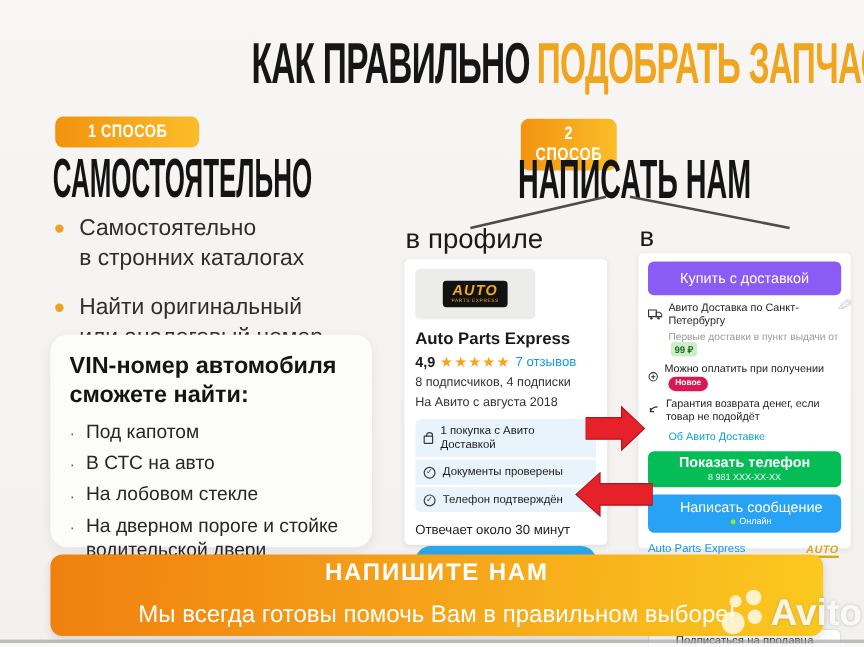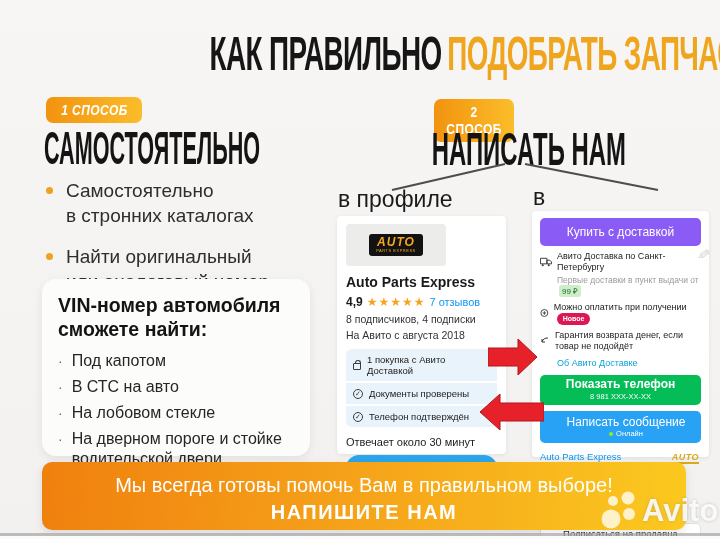--- a/index.html
+++ b/index.html
@@ -9,21 +9,21 @@
 
   
   .title-wrap { position:absolute; top:26px; left:0; width:720px; text-align:center; white-space:nowrap; }
   .title-inner { display:inline-block; transform:scaleX(0.58); transform-origin:50% 50%; font-size:48px; font-weight:900; letter-spacing:-1px; }
   .title-black { color:#161616; }
   .title-accent { color:#efa51e; margin-left:10px; }
 
   
   .badge { position:absolute; background:linear-gradient(90deg,#f2930f,#fbbd2a); border-radius:7px; padding:4px 0; text-align:center; color:#fff; font-weight:bold; }
   .badge-inner { display:inline-block; transform:scaleX(0.8); font-size:15px; letter-spacing:0.5px; }
-  #badge1 { left:46px; top:97px; width:96px;font-style:italic; }
+  #badge1 { left:46px; top:97px; width:120px; }
   #badge2 { left:434px; top:99px; width:80px;text-decoration:underline; }
 
   .big-heading { font-weight:900; color:#141414; font-size:46px; line-height:1; white-space:nowrap; }
   #heading1 { position:absolute; left:44px; top:125px; transform:scaleX(0.47); transform-origin:0 0; }
   #heading2-wrap { position:absolute; left:342px; top:126px; width:370px; text-align:center; }
   #heading2 { display:inline-block; transform:scaleX(0.52); transform-origin:50% 0; }
 
   
   .bullets { position:absolute; left:46px; top:178px; width:290px; }
   .bullet-item { display:flex; gap:13px; margin-bottom:16px; }
@@ -71,21 +71,21 @@
   .icon-bag { flex:0 0 8px; width:8px; height:7px; border:1.2px solid #3a3a3a; border-radius:1px; position:relative; margin-top:2px; }
   .icon-bag::before { content:""; position:absolute; left:1.2px; top:-3.2px; width:3.6px; height:3px; border:1.2px solid #3a3a3a; border-bottom:none; border-radius:3px 3px 0 0; }
   .icon-check { flex:0 0 10px; width:10px; height:10px; border:1px solid #3c3c3c; border-radius:50%; font-size:7px; line-height:8px; text-align:center; color:#3c3c3c; }
 
   
   #listing-card { left:532px; top:211px; width:177px; height:246px; padding:7px 8px; }
   #buy-btn { height:28px; background:#8a5cf5; border-radius:5px; color:#fff; font-size:12px; }
   .dl-row { display:flex; gap:5px; margin-top:5px; align-items:center; }
   .dl-text { font-size:9px; color:#1c1c1c; line-height:1.25; }
   .dl-note { margin-left:17px; margin-top:1px; font-size:8.5px; color:#9a9a9a; }
-  .green-badge { display:inline-block; background:#cdeec9; color:#1d6b27; font-size:8px; font-weight:normal; padding:0.5px 3px; border-radius:3px; margin-left:2px; }
+  .green-badge { display:inline-block; background:#cdeec9; color:#1d6b27; font-size:8px; font-weight:bold; padding:0.5px 3px; border-radius:3px; margin-left:2px; }
   .new-pill { display:inline-block; background:#db1755; color:#fff; font-size:7px; font-weight:bold; padding:1.5px 6px; border-radius:7px; margin-left:3px; }
   #about-link { margin-left:17px; margin-top:5px; font-size:9px; color:#0aa2d8; cursor:pointer; }
   #phone-btn { margin-top:7px; height:30px; background:#05bd57; border-radius:5px; color:#fff; flex-direction:column; }
   .phone-main { font-size:12px; font-weight:bold; line-height:1.15; }
   .phone-sub { font-size:7.5px; }
   #message-btn { margin-top:6px; height:32px; background:#28a2f5; border-radius:5px; color:#fff; flex-direction:column;padding-left:11px; }
   .msg-main { font-size:12px; line-height:1.2; }
   .online-row { display:flex; align-items:center; gap:3px; }
   .online-dot { width:4px; height:4px; border-radius:50%; background:#8ef01e; }
   .online-text { font-size:7.5px; }
@@ -275,22 +275,22 @@
   <svg class="red-arrow" style="left:488px; top:338px;" width="50" height="38">
     <polygon points="0,10 30,10 30,1 49,19 30,37 30,28 0,28" fill="#e6212a" stroke="#b3151c" stroke-width="1"></polygon>
   </svg>
   <svg class="red-arrow" style="left:478px; top:393px;" width="66" height="38">
     <polygon points="66,10 22,10 22,1 2,19 22,37 22,28 66,28" fill="#e6212a" stroke="#b3151c" stroke-width="1"></polygon>
   </svg>
 
   <div id="pencil">✎</div>
 
   <div id="banner">
+    <div id="banner-line2">НАПИШИТЕ НАМ</div>
     <div id="banner-line1">Мы всегда готовы помочь Вам в правильном выборе!</div>
-    <div id="banner-line2">НАПИШИТЕ НАМ</div>
   </div>
 
   <div id="watermark">
     <svg width="38" height="42" viewBox="0 0 38 42">
       <circle cx="11" cy="29" r="9.5" fill="rgba(255,249,232,0.85)"></circle>
       <circle cx="13" cy="11" r="5" fill="rgba(255,249,232,0.85)"></circle>
       <circle cx="28" cy="8" r="6.5" fill="rgba(255,249,232,0.85)"></circle>
       <circle cx="29" cy="24" r="6" fill="rgba(255,249,232,0.85)"></circle>
     </svg>
     <span id="avito-text">Avito</span>

